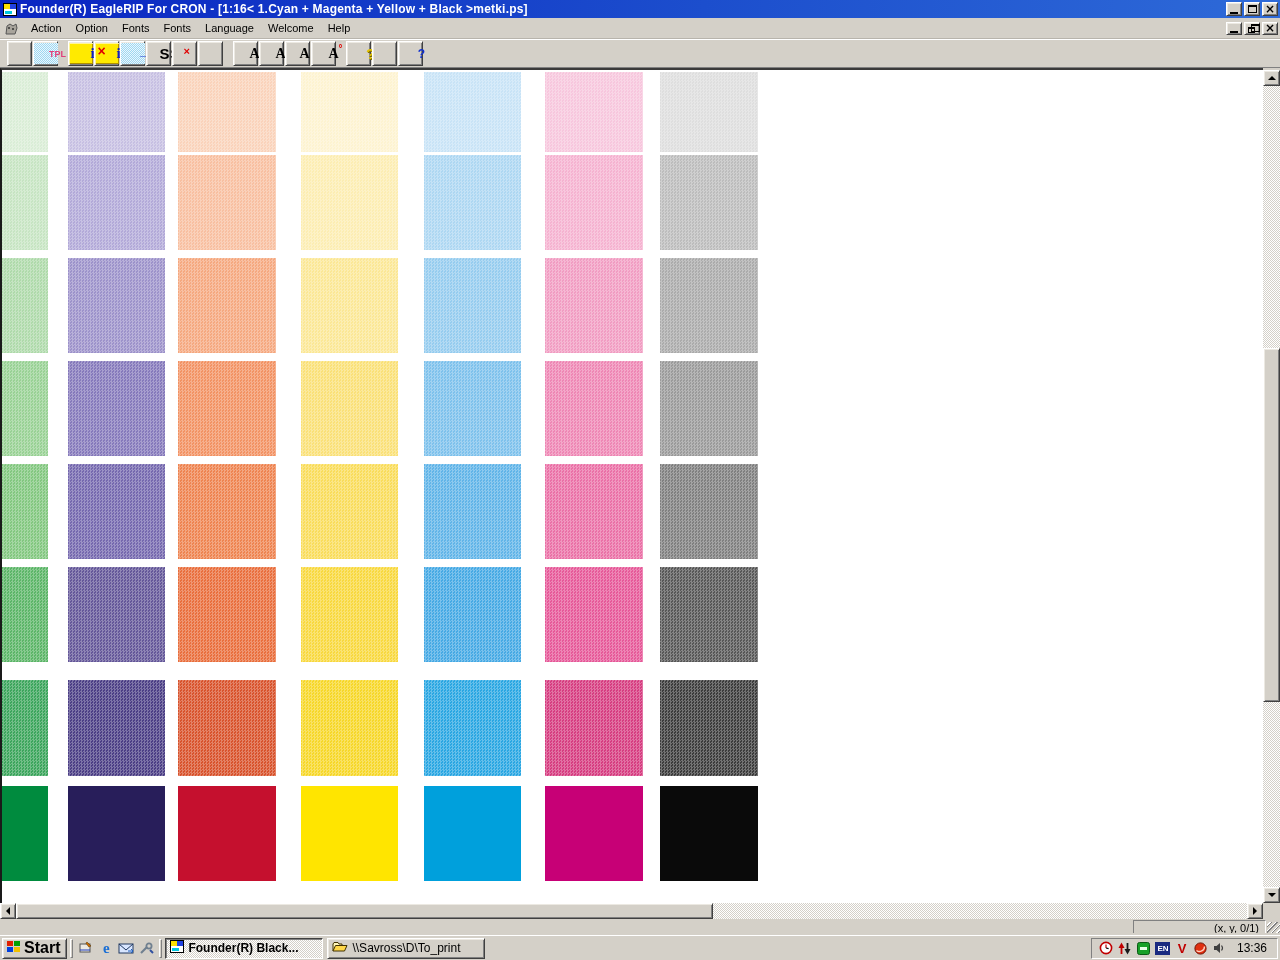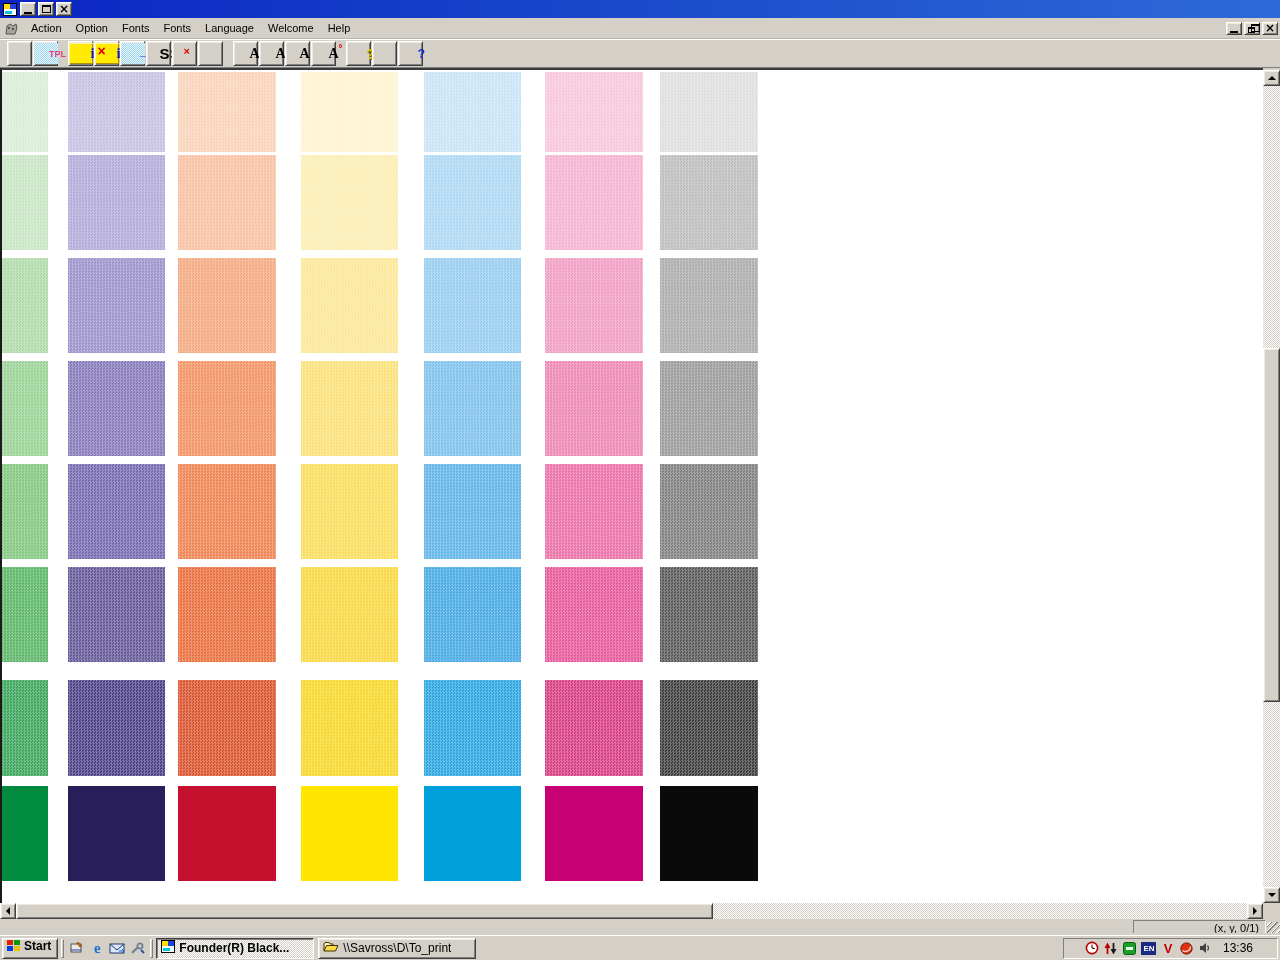--- a/index.html
+++ b/index.html
@@ -67,46 +67,47 @@
   .corner { position:absolute; left:1263px; top:903px; width:17px; height:16px; background:#d4d0c8; }
 
   
   .statusbar { position:absolute; left:0; top:919px; width:1280px; height:16px; background:#d4d0c8; display:flex; align-items:center; }
   .status-msg { position:absolute; left:2px; top:1px; width:1126px; height:14px; padding:1px 4px; white-space:nowrap; overflow:hidden; }
   .status-coords { position:absolute; left:1133px; top:1px; width:133px; height:14px; padding:1px 6px; text-align:right; }
   .grip { position:absolute; right:0; bottom:0; width:13px; height:13px; background:repeating-linear-gradient(135deg, transparent 0 2px, #fff 2px 3px, #808080 3px 4px); }
 
   
   .taskbar { position:absolute; left:0; top:935px; width:1280px; height:25px; background:#d4d0c8; border-top:1px solid #fff; box-shadow:0 -2px 0 #d4d0c8; display:flex; align-items:center; padding:0 2px; }
-  .start-btn { height:21px; padding:0 6px 0 3px; display:flex; gap:3px; font-weight:bold; font-size:12px; flex:none; cursor:default; }
+  .start-btn { height:21px; padding:0 6px 0 3px; display:flex; align-items:center; gap:3px; font-weight:bold; font-size:16px; flex:none; cursor:default; }
   .tb-handle { width:3px; height:19px; margin:0 3px; border:1px solid; border-color:#fff #808080 #808080 #fff; flex:none; }
   .ql-icon { width:20px; height:20px; display:flex; align-items:center; justify-content:center; flex:none; cursor:default; }
   .task-btn { height:21px; width:158px; margin-right:4px; display:flex; align-items:center; gap:4px; padding:0 4px; font-size:12px; white-space:nowrap; overflow:hidden; flex:none; cursor:default; }
   .task-btn .lbl { overflow:hidden; text-overflow:ellipsis; }
   .task-active { font-weight:bold; border-color:#404040 #ffffff #ffffff #404040; box-shadow:inset 1px 1px 0 #808080; background:#ffffff; background-image:conic-gradient(#d4d0c8 25%, transparent 0 50%, #d4d0c8 0 75%, transparent 0); background-size:2px 2px; }
-  .tray { margin-left:auto; height:21px; display:flex; align-items:center; gap:3px; padding:0 20px; flex:none; }
+  .tray { margin-left:auto; height:21px; display:flex; align-items:center; gap:3px; padding:0 6px; flex:none; }
   .tray-icon { width:16px; height:16px; display:flex; align-items:center; justify-content:center; font-size:9px; }
   .tray-en { background:#1a2a80; color:#fff; font-weight:bold; font-size:8px; width:15px; height:13px; display:flex; align-items:center; justify-content:center; }
   .tray-v { color:#c00000; font-weight:bold; font-size:13px; }
   .clock { padding:0 4px 0 6px; font-size:12px; }
 </style>
 </head>
 <body>
 
 <div class="screen">
 
   <div class="titlebar">
     <span class="app-icon">
       <svg width="14" height="13">
           <rect x="0.5" y="0.5" width="13" height="12" fill="#fff" stroke="#000"></rect>
           <rect x="1" y="1" width="6" height="5" fill="#ffe000"></rect>
           <rect x="7" y="1" width="6" height="5" fill="#2242e0"></rect>
           <rect x="2" y="8" width="7" height="3" fill="#00c8e0"></rect>
         </svg>
     </span>
+    <span class="title-text">Founder(R) EagleRIP For CRON - [1:16&lt; 1.Cyan + Magenta + Yellow + Black &gt;metki.ps]</span>
     <span class="winbtns">
       <span class="wbtn raised">
           <span class="glyph-min"></span>
         </span>
       <span class="wbtn raised">
           <span class="glyph-max"></span>
         </span>
       <span class="wbtn raised">
           <span class="glyph-close">×</span>
         </span>

